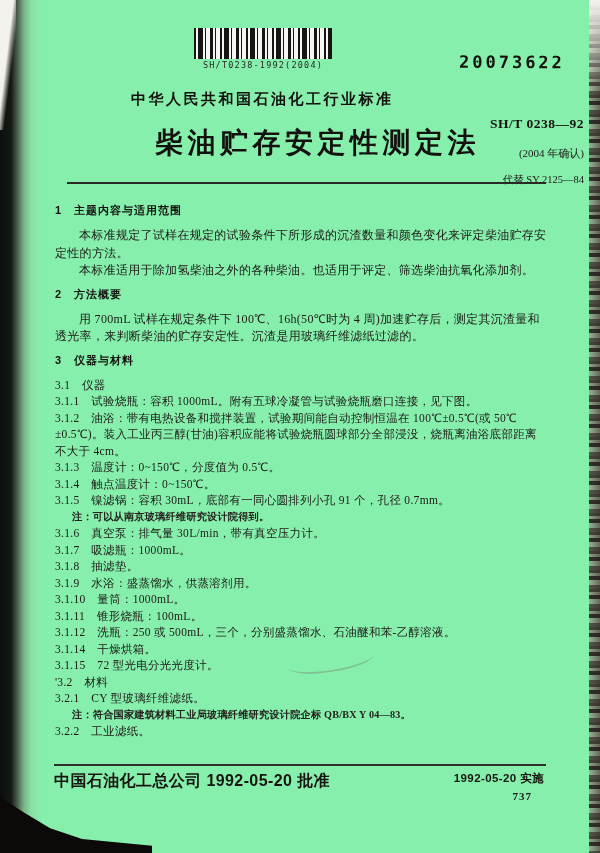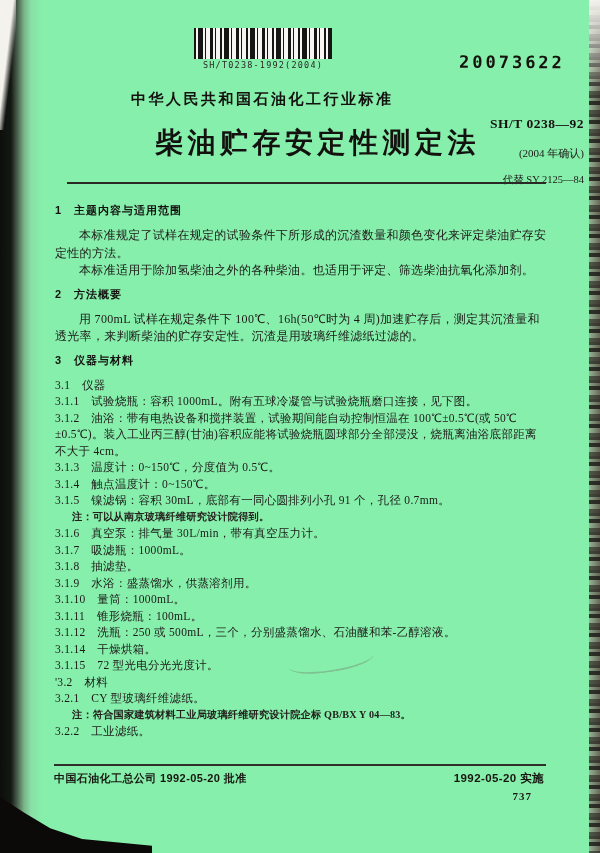--- a/index.html
+++ b/index.html
@@ -90,21 +90,21 @@
     margin:7px 0 9px;color:#14120f;
   }
   .para{font-size:12px;line-height:17.5px;letter-spacing:0.3px;text-indent:2em;margin:0;}
   .item{font-size:11.5px;line-height:16.5px;letter-spacing:0.3px;margin:0;}
   .note{font-size:10.2px;line-height:16.5px;letter-spacing:0.2px;margin:0 0 0 17px;font-weight:bold;color:#24211d;}
   
   .rule-bottom{position:absolute;left:54px;top:764px;width:492px;height:2px;background:#302e2a;}
   .footer-approved{
     position:absolute;left:54px;top:771px;
     font-family:"Liberation Sans", sans-serif;
-    font-weight:bold;font-size:11px;letter-spacing:0.4px;color:#17150f;
+    font-weight:bold;font-size:16px;letter-spacing:0.4px;color:#17150f;
   }
   .footer-impl{
     position:absolute;right:56px;top:771px;
     font-family:"Liberation Sans", sans-serif;
     font-weight:bold;font-size:11.5px;letter-spacing:0.4px;color:#17150f;
   }
   .page-num{position:absolute;right:68px;top:790px;font-size:11px;letter-spacing:1px;color:#1c1a17;font-weight:bold;}
 </style>
 </head>
 <body>

